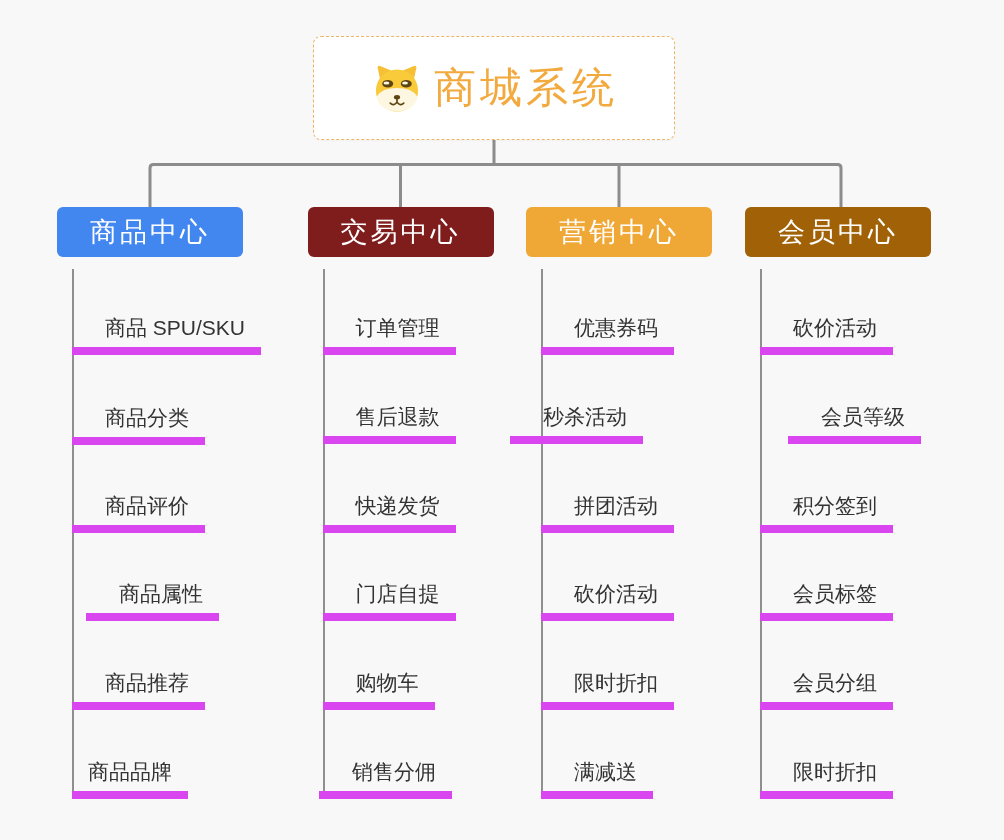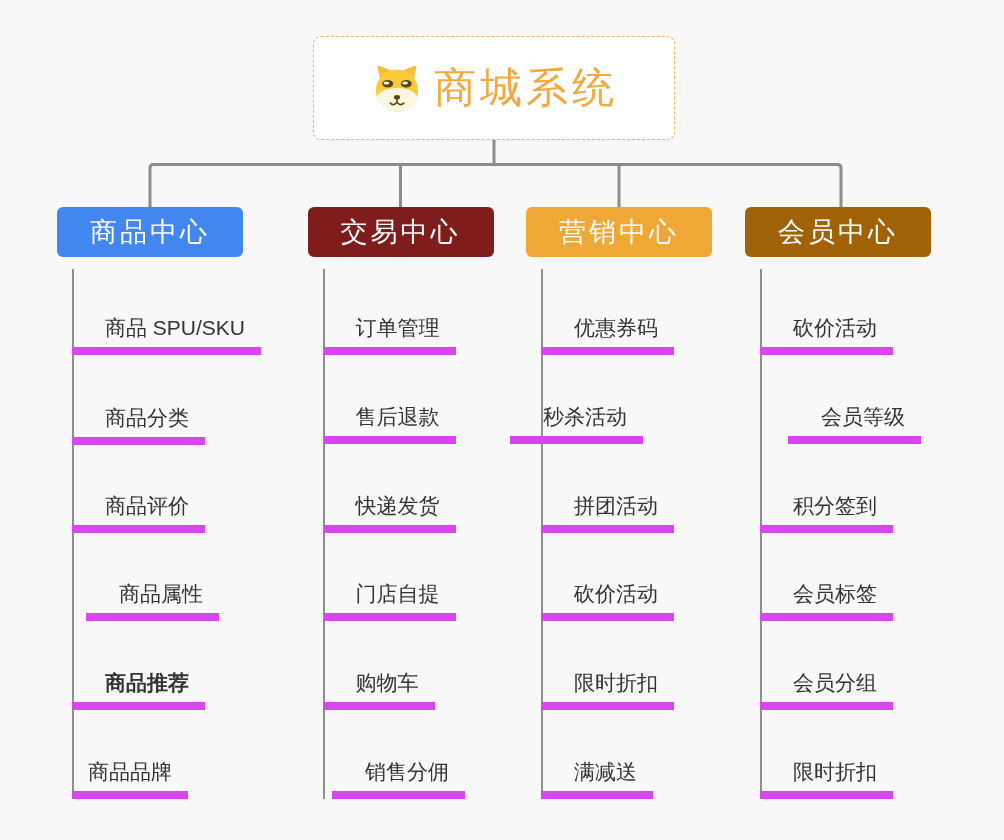--- a/index.html
+++ b/index.html
@@ -97,30 +97,30 @@
     <span class="root-title">商城系统</span>
   </div>
 
   <div id="columns">
       <div class="branch-header" style="left: 57px; width: 186px; background: rgb(66, 135, 240);">商品中心</div>
       <div class="branch-spine" style="left: 72px; top: 269px; height: 530px;"></div>
       <div class="branch-item" style="left: 72px; top: 307px;">商品 SPU/SKU</div>
       <div class="branch-item" style="left: 72px; top: 397px; font-family: Liberation Mono, monospace;">商品分类</div>
       <div class="branch-item" style="left: 72px; top: 484.6px;">商品评价</div>
       <div class="branch-item" style="left: 72px; top: 573.4px; margin-left: 14px;">商品属性</div>
-      <div class="branch-item" style="left: 72px; top: 662.2px; font-weight: bold;">商品推荐</div>
+      <div class="branch-item" style="left: 72px; top: 662.2px;">商品推荐</div>
       <div class="branch-item" style="left: 72px; top: 751px; padding-left: 16px;">商品品牌</div>
       <div class="branch-header" style="left: 307.5px; width: 186px; background: #7f1d1d;">交易中心</div>
       <div class="branch-spine" style="left: 322.5px; top: 269px; height: 530px;"></div>
       <div class="branch-item" style="left: 322.5px; top: 307px;">订单管理</div>
       <div class="branch-item" style="left: 322.5px; top: 395.8px;">售后退款</div>
       <div class="branch-item" style="left: 322.5px; top: 484.6px;">快递发货</div>
       <div class="branch-item" style="left: 322.5px; top: 573.4px;">门店自提</div>
       <div class="branch-item" style="left: 322.5px; top: 662.2px;">购物车</div>
-      <div class="branch-item" style="left: 332px; top: 751px;">销售分佣</div>
+      <div class="branch-item" style="left: 319px; top: 751px;">销售分佣</div>
       <div class="branch-header" style="left: 526px; width: 186px; background: rgb(239, 167, 53);">营销中心</div>
       <div class="branch-spine" style="left: 541px; top: 269px; height: 530px;"></div>
       <div class="branch-item" style="left: 541px; top: 307px;">优惠券码</div>
       <div class="branch-item" style="left: 510px; top: 395.8px; text-align: right;">秒杀活动</div>
       <div class="branch-item" style="left: 541px; top: 484.6px;">拼团活动</div>
       <div class="branch-item" style="left: 541px; top: 573.4px; text-align: right;">砍价活动</div>
       <div class="branch-item" style="left: 541px; top: 662.2px;">限时折扣</div>
       <div class="branch-item" style="left: 541px; top: 751px;">满减送</div>
       <div class="branch-header" style="left: 745px; width: 186px; background: #a16207;">会员中心</div>
       <div class="branch-spine" style="left: 760px; top: 269px; height: 530px;"></div>

